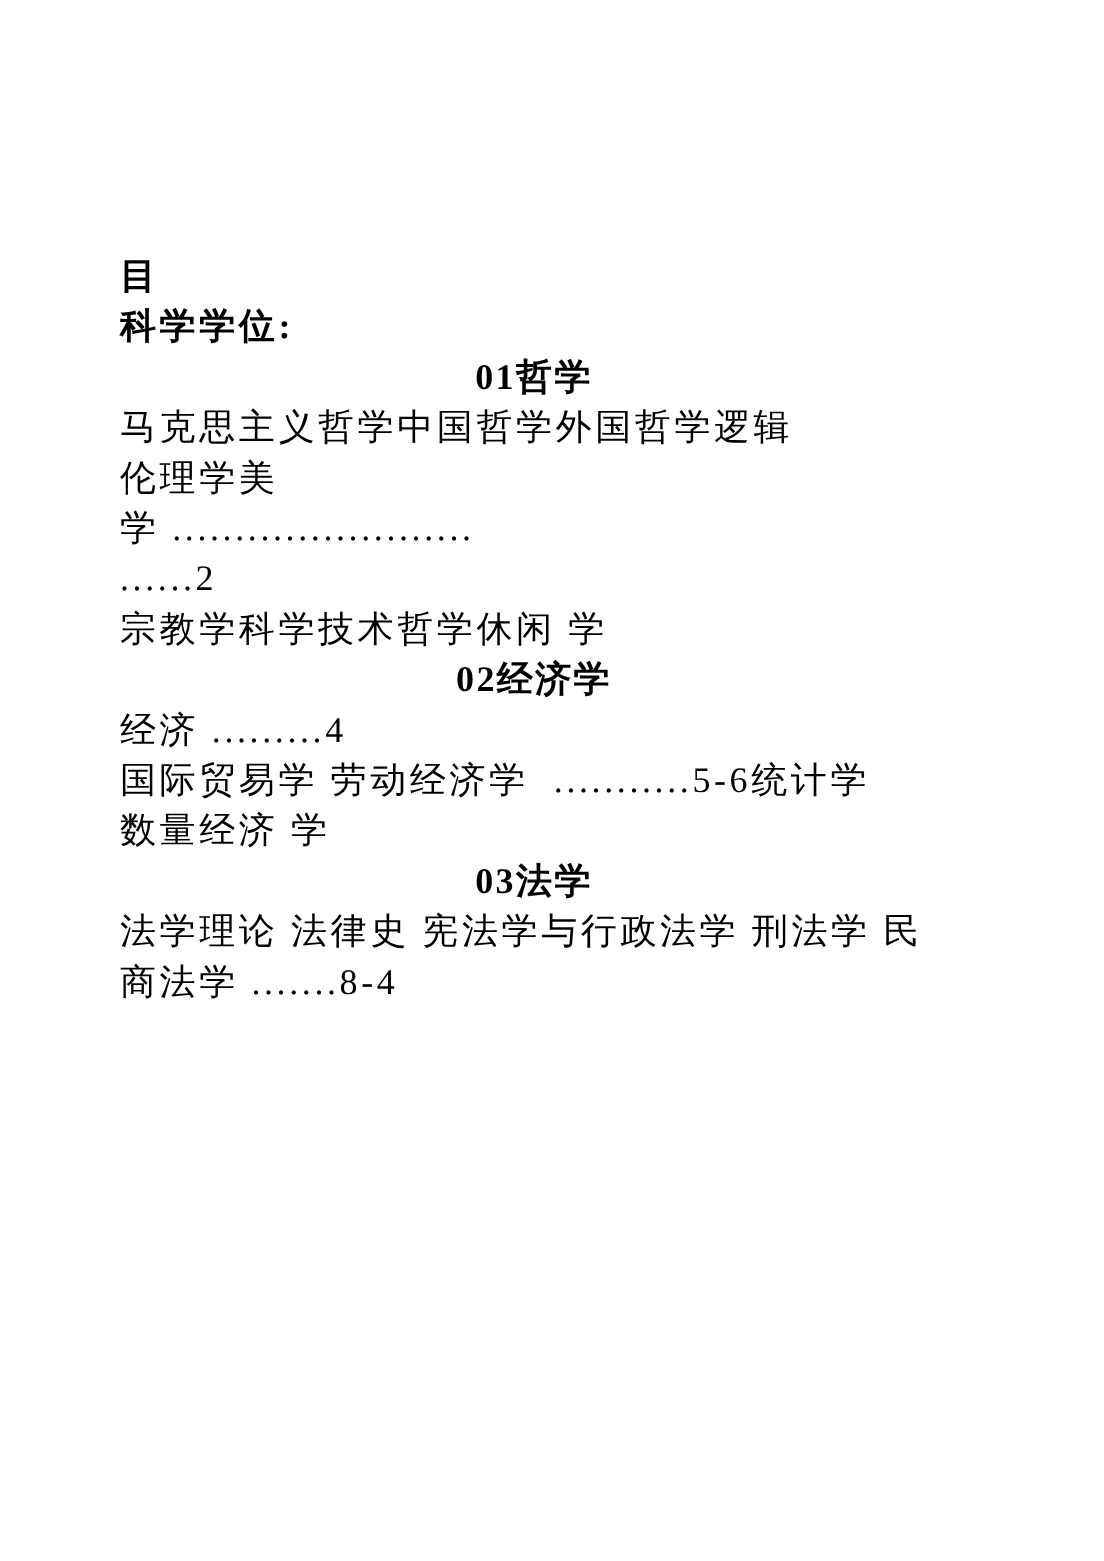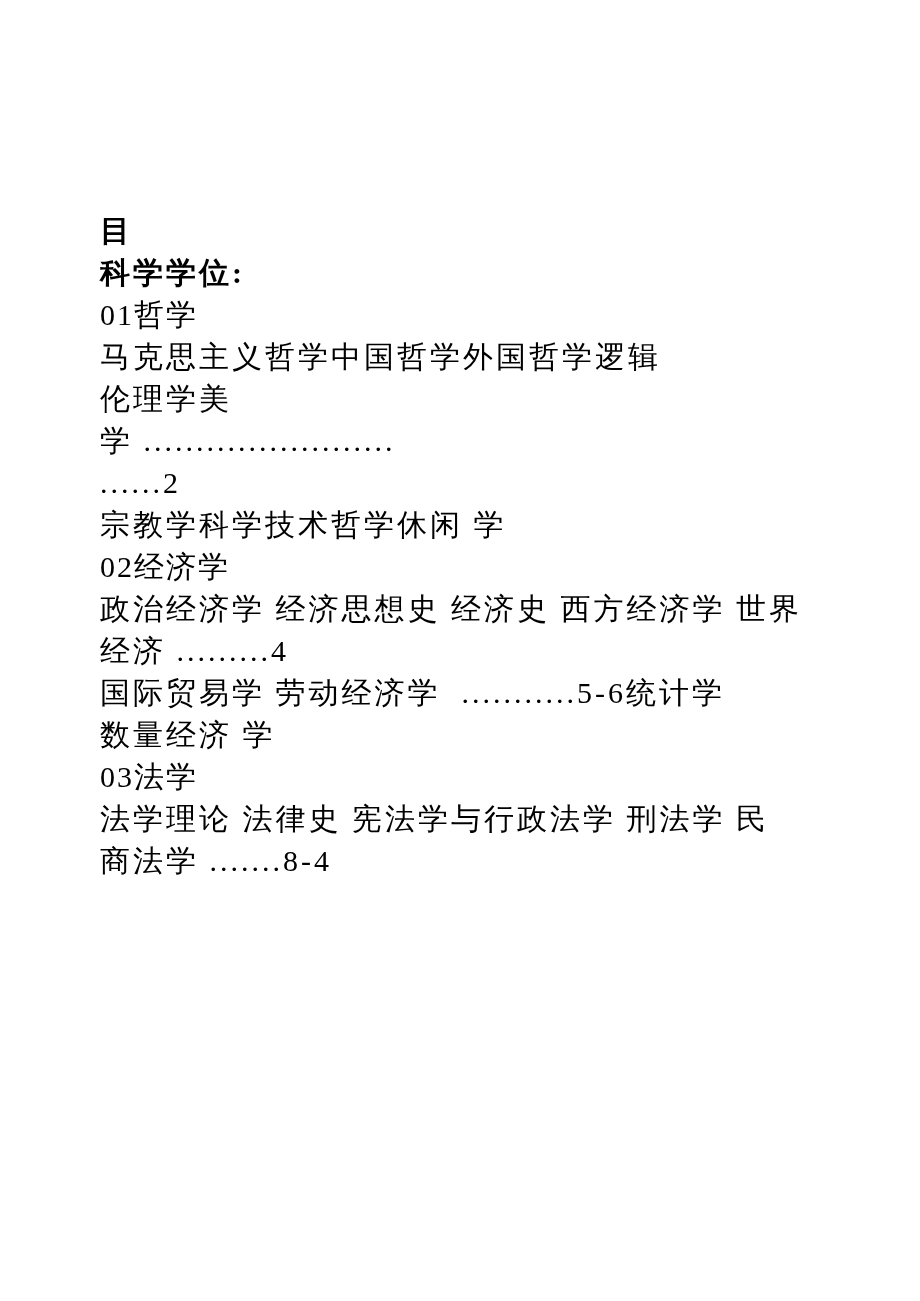--- a/index.html
+++ b/index.html
@@ -25,42 +25,42 @@
     height: 42px;
     line-height: 42px;
     font-size: 30px;
     letter-spacing: 3px;
     white-space: pre;
   }
   .bold {
     font-weight: bold;
   }
   .heading {
-    font-weight: normal;
+    font-weight: bold;
+    text-align: center;
     letter-spacing: 2px;
   }
 </style>
 </head>
 <body>
 
 <div class="page">
   <div class="content">
 
     <div class="line bold">目</div>
     <div class="line bold">科学学位:</div>
 
     <div class="line heading">01哲学</div>
     <div class="line">马克思主义哲学中国哲学外国哲学逻辑</div>
     <div class="line">伦理学美</div>
     <div class="line">学 ........................</div>
     <div class="line">......2</div>
     <div class="line">宗教学科学技术哲学休闲 学</div>
 
     <div class="line heading">02经济学</div>
-    <div class="line">政治经济学 经济思想史 经济史 西方经济学 世界</div>
     <div class="line">经济 .........4</div>
     <div class="line">国际贸易学 劳动经济学  ...........5-6统计学</div>
     <div class="line">数量经济 学</div>
 
     <div class="line heading">03法学</div>
     <div class="line">法学理论 法律史 宪法学与行政法学 刑法学 民</div>
     <div class="line">商法学 .......8-4</div>
 
   </div>
 </div>

